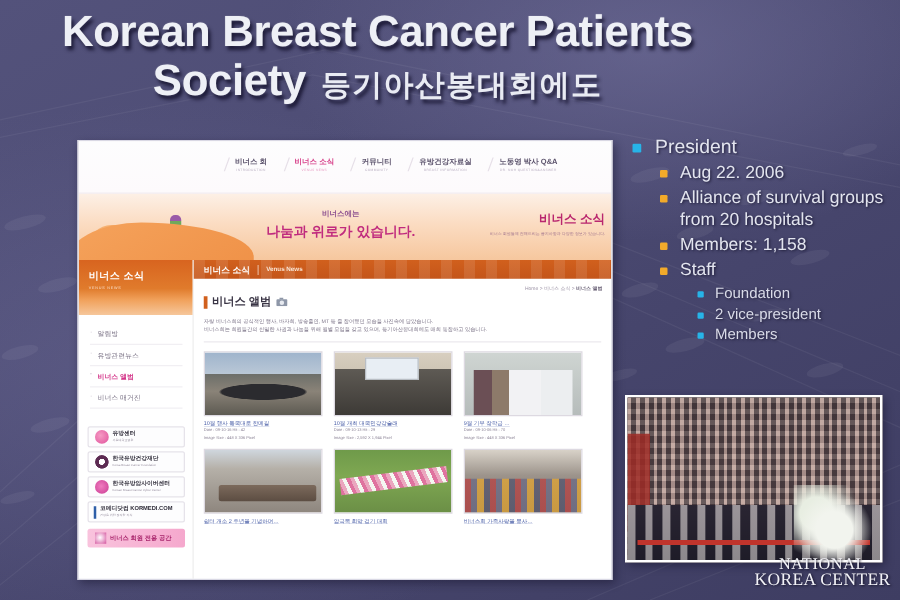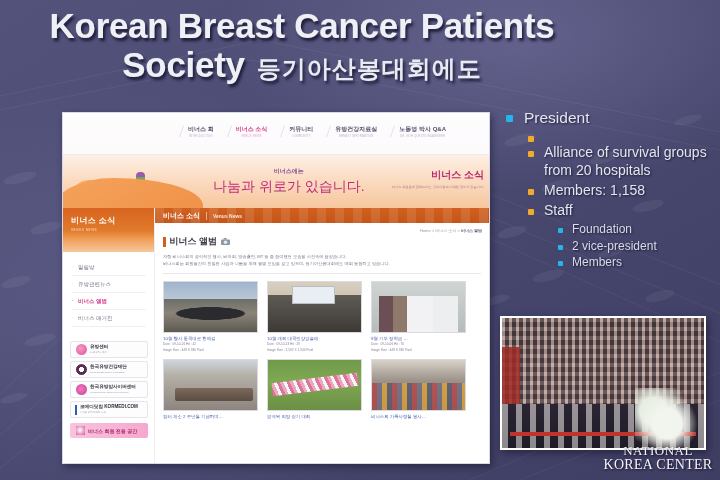--- a/index.html
+++ b/index.html
@@ -109,21 +109,21 @@
     position:absolute; left:62px; bottom:4px; width:30px; height:15px;
     background:linear-gradient(180deg,#e9a46c,#d98b50); border-radius:2px;
   }
   #hero-flower {
     position:absolute; left:73px; bottom:18px; width:9px; height:18px;
     background:linear-gradient(180deg,#9a5aa8 0%,#9a5aa8 26%,#6fa85c 26%,#6fa85c 100%);
     border-radius:4px 4px 1px 1px;
   }
   #hero-c { position:absolute; left:150px; top:12px; text-align:center; }
   #hero-c .l1 { font-size:6px; color:#8b4e8f; font-weight:bold; }
-  #hero-c .l2 { font-size:14px; color:#c02b7e; font-weight:normal; margin-top:2px; }
+  #hero-c .l2 { font-size:11px; color:#c02b7e; font-weight:bold; margin-top:2px; }
   #hero-r { position:absolute; right:5px; top:13px; text-align:right; }
   #hero-r .l1 { font-size:10px; color:#b9276f; font-weight:bold; }
   #hero-r .l2 { font-size:3.2px; color:#a2768e; margin-top:3px; }
 
   #site-body { display:flex; height:257px; }
 
   
   #lcol { width:92px; border-right:1px solid #eee; }
   #lcol-head {
     height:44px; padding:7px 0 0 8px; position:relative; overflow:hidden;
@@ -310,20 +310,21 @@
 
   <div id="outline">
 
     <div class="li lv1">
       <span class="bsq"></span>
       <span class="btxt">President</span>
     </div>
 
     <div class="li lv2">
       <span class="bsq"></span>
+      <span class="btxt">Aug 22. 2006</span>
     </div>
 
     <div class="li lv2">
       <span class="bsq"></span>
       <span class="btxt">Alliance of survival groups from 20 hospitals</span>
     </div>
 
     <div class="li lv2">
       <span class="bsq"></span>
       <span class="btxt">Members: 1,158</span>

